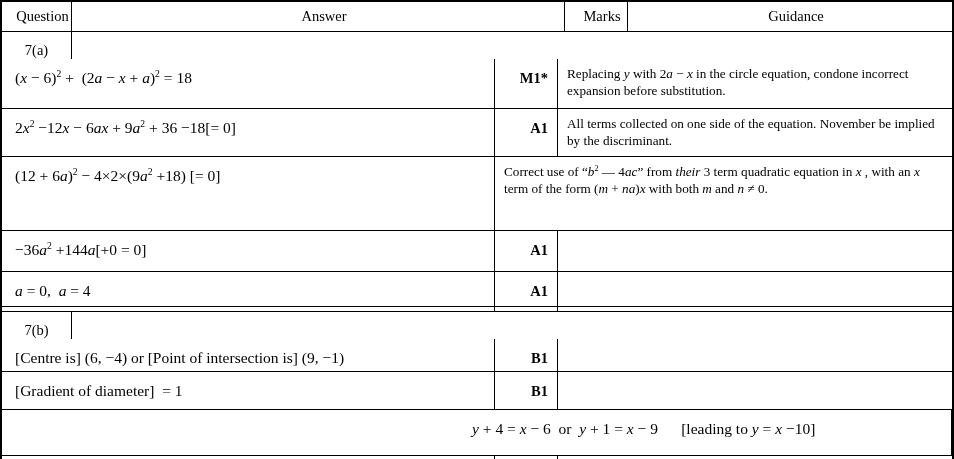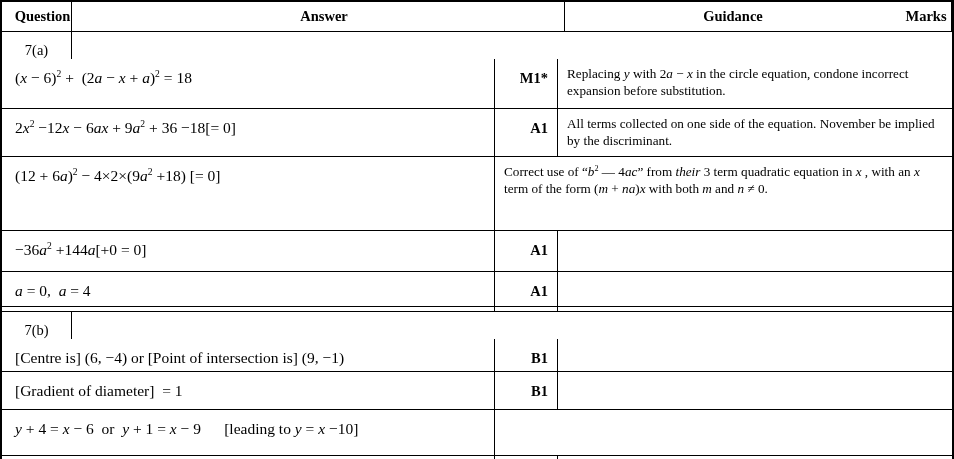--- a/index.html
+++ b/index.html
@@ -23,21 +23,21 @@
   .hrow {
     display: flex;
     height: 30px;
     box-sizing: border-box;
     border-bottom: 1.6px solid #000;
   }
   .hcell {
     box-sizing: border-box;
     border-right: 1.2px solid #000;
     display: flex; align-items: center; justify-content: center;
-    font-weight: bold;
+    font-weight: normal;
     font-size: 14.5px;
     padding-left: 12px;
   }
   .hcell.last { border-right: none; }
   .qw { width: 70px; }
   .aw { width: 493px; text-align: right; }
   .mw { width: 63px; }
   .gw { flex: 1; }
   
   .qblock {
@@ -59,20 +59,21 @@
   .qrows {
     flex: 1;
     display: flex; flex-direction: column;
     overflow: hidden;
   }
   .mrow {
     display: flex;
     box-sizing: border-box;
     border-bottom: 1.5px solid #000;
     flex: none;
+    justify-content: flex-end;
   }
   .mrow.last { border-bottom: none; }
   .acell {
     width: 493px;
     box-sizing: border-box;
     border-right: 1.2px solid #000;
     padding: 10px 10px 0 13px;
     font-size: 15.5px;
     white-space: pre-wrap;
     line-height: 1.2;
@@ -100,22 +101,22 @@
   i { font-style: italic; }
 </style>
 </head>
 <body>
 
 <div class="mstable">
 
   <div class="hrow">
     <div class="hcell qw">Question</div>
     <div class="hcell aw">Answer</div>
+    <div class="hcell mw">Marks</div>
     <div class="hcell gw last">Guidance</div>
-    <div class="hcell mw">Marks</div>
   </div>
 
   <div class="qblock" style="height:280px">
     <div class="qcol">7(a)</div>
     <div class="qrows">
       <div class="mrow" style="height:50px">
         <div class="acell">(<i>x</i> − 6)<sup>2</sup> +  (2<i>a</i> − <i>x</i> + <i>a</i>)<sup>2</sup> = 18</div>
         <div class="mcell">M1*</div>
         <div class="gcell">Replacing <i>y</i> with 2<i>a</i> − <i>x</i> in the circle equation, condone incorrect expansion before substitution.</div>
       </div>

